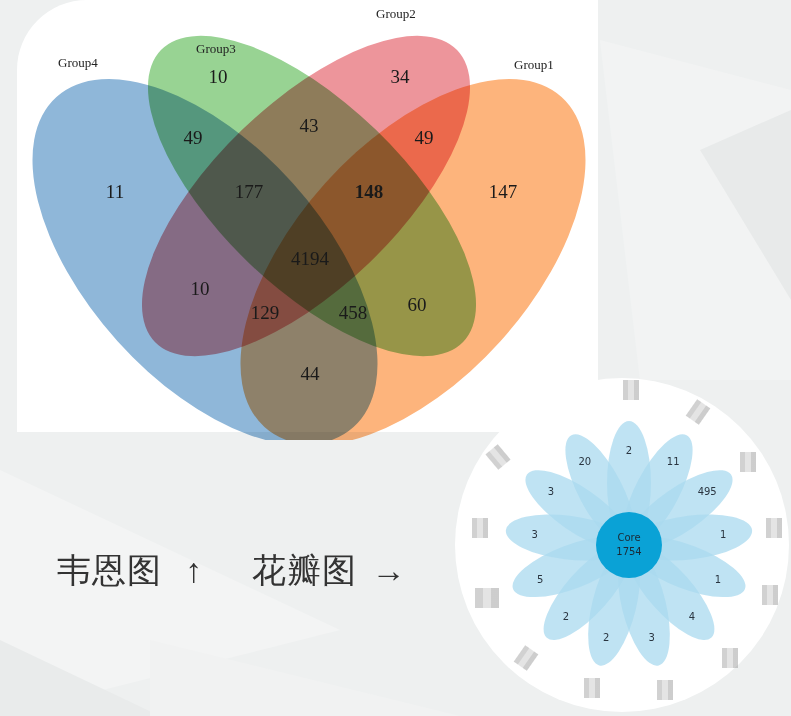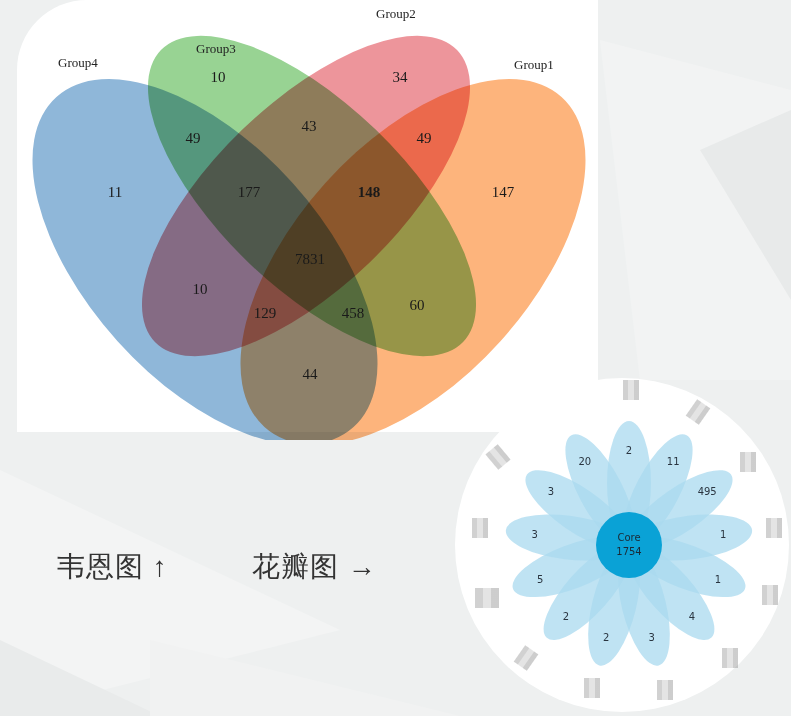--- a/index.html
+++ b/index.html
@@ -13,26 +13,26 @@
       position: absolute; left: 17px; top: 0; width: 581px; height: 432px;
       background: #ffffff; border-top-left-radius: 70px;
     }
     .venn-svg { position: absolute; left: 0; top: 0; }
     .venn-label {
       position: absolute; font-family: "Liberation Serif", serif;
       font-size: 13px; color: #222; white-space: nowrap;
     }
     .venn-num {
       position: absolute; font-family: "Liberation Serif", serif;
-      font-size: 15px; color: #1a1a1a; transform: translate(-50%, -50%);
+      font-size: 19px; color: #1a1a1a; transform: translate(-50%, -50%);
       white-space: nowrap;
     }
     .caption {
-      position: absolute; top: 548px; font-size: 28px; color: #333;
-      white-space: nowrap; font-family: Liberation Sans, sans-serif;
+      position: absolute; top: 548px; font-size: 34px; color: #333;
+      white-space: nowrap; font-family: Liberation Mono, monospace;
       letter-spacing: 1px;
     }
     .flower-wrap {
       position: absolute; left: 0; top: 0; width: 791px; height: 716px;
       pointer-events: none;
     }
     .flower-svg { position: absolute; left: 0; top: 0; }
     .petal-num {
       position: absolute; font-size: 10px; color: #2a3540;
       transform: translate(-50%, -50%); white-space: nowrap;
@@ -80,21 +80,21 @@
 
 <span class="venn-num" style="left:115px; top:192px;">11</span>
 <span class="venn-num" style="left:218px; top:77px;">10</span>
 <span class="venn-num" style="left:400px; top:77px;">34</span>
 <span class="venn-num" style="left:503px; top:192px;">147</span>
 <span class="venn-num" style="left:193px; top:138px;">49</span>
 <span class="venn-num" style="left:309px; top:126px;">43</span>
 <span class="venn-num" style="left:424px; top:138px;">49</span>
 <span class="venn-num" style="left:249px; top:192px;">177</span>
 <span class="venn-num" style="left:369px; top:192px;font-weight:bold;">148</span>
-<span class="venn-num" style="left:310px; top:259px;">7831</span>
+<span class="venn-num" style="left:310px; top:259px;">4194</span>
 <span class="venn-num" style="left:200px; top:289px;">10</span>
 <span class="venn-num" style="left:417px; top:289px;margin-top:16px;">60</span>
 <span class="venn-num" style="left:265px; top:313px;">129</span>
 <span class="venn-num" style="left:353px; top:313px;">458</span>
 <span class="venn-num" style="left:310px; top:374px;">44</span>
 
 <span class="caption" style="left:57px;">韦恩图 ↑</span>
 <span class="caption" style="left:252px;">花瓣图 →</span>
 
 <svg class="flower-svg" width="791" height="716" viewBox="0 0 791 716">

